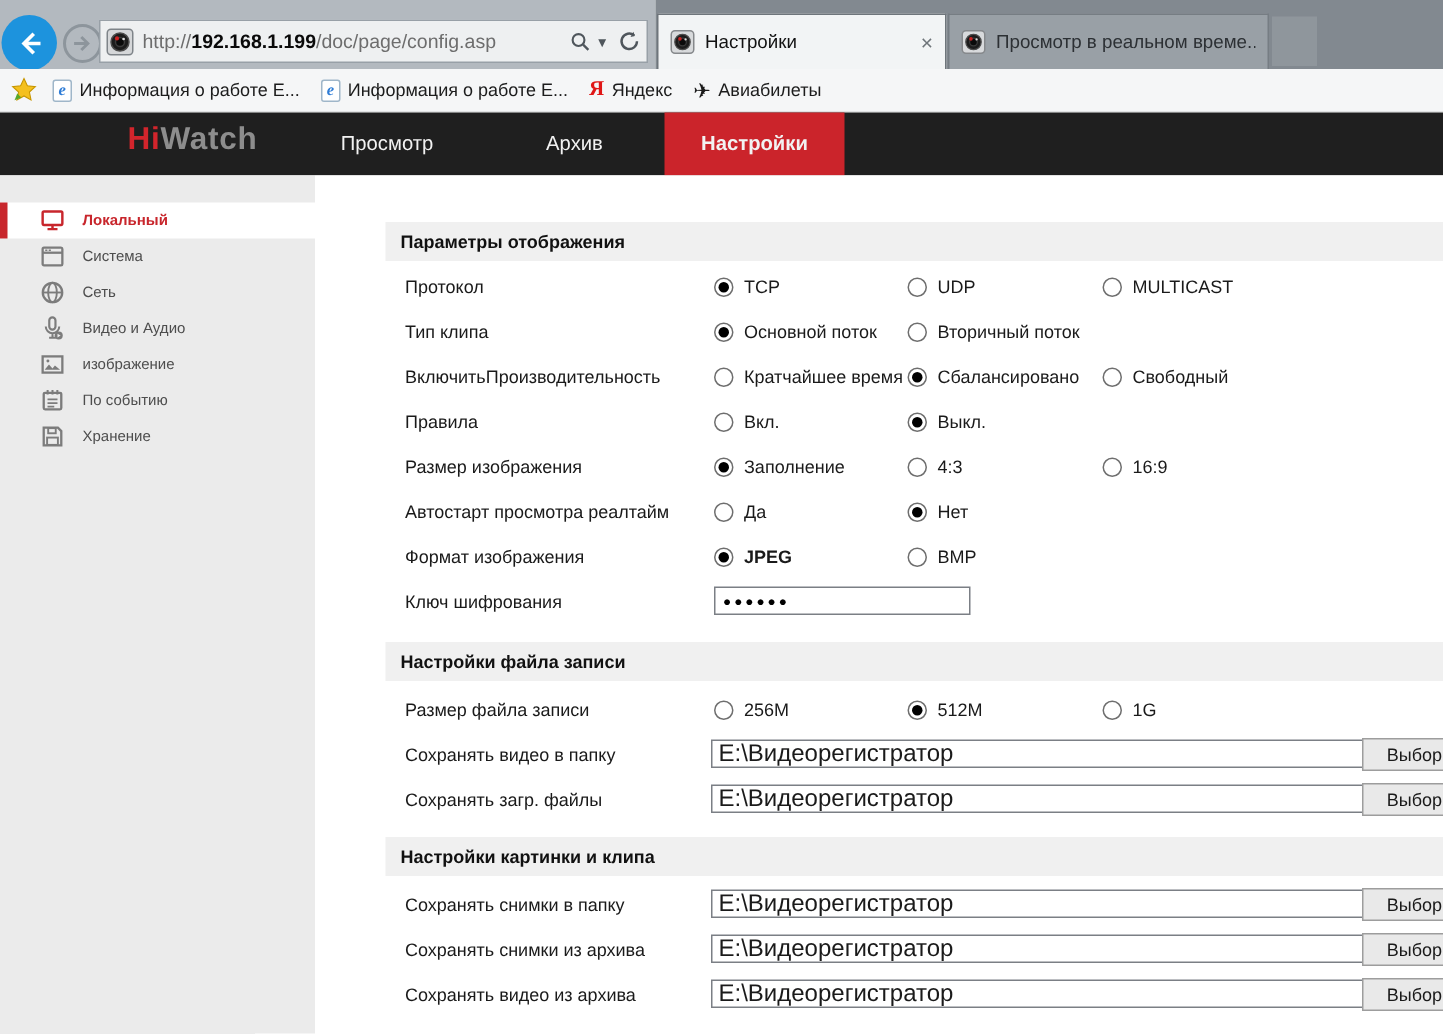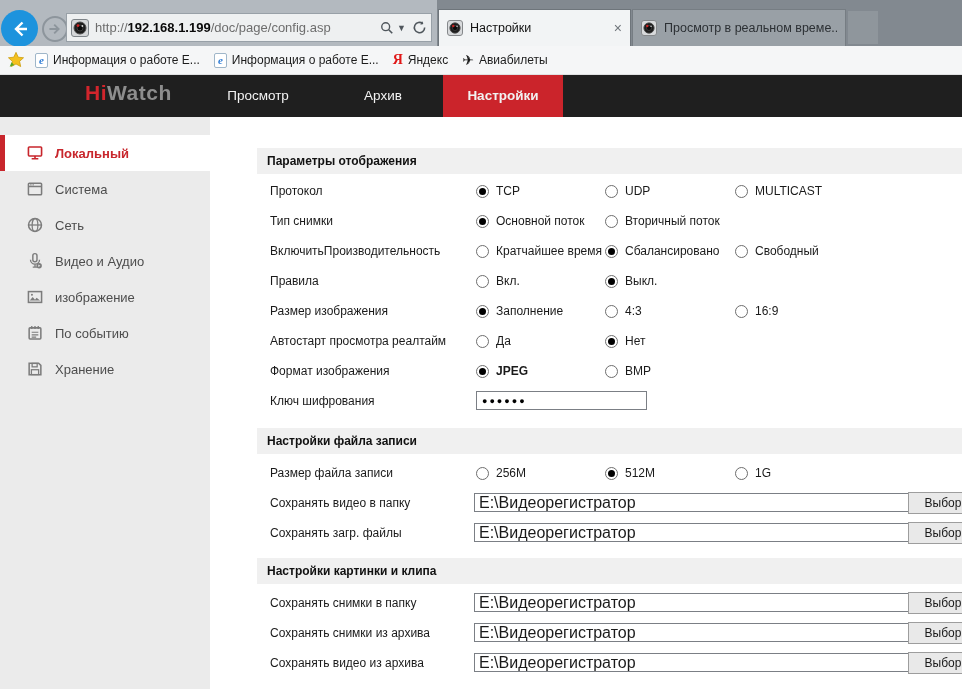--- a/index.html
+++ b/index.html
@@ -59,22 +59,22 @@
   .topnav-item { position:absolute; top:0; height:42px; line-height:42px; text-align:center;
     color:#f2f2f2; font-size:13.5px; cursor:pointer; }
   .nav-view { left:205px; width:106px; }
   .nav-archive { left:340px; width:86px; }
   .nav-settings { left:443px; width:120px; background:#cb242b; font-weight:bold; }
 
   
   .pagebody { position:absolute; left:0; top:117px; width:962px; height:572px; background:#fff; }
   .sidebar { position:absolute; left:0; top:0; width:210px; height:572px; background:#ebebeb; }
   .side-items { position:absolute; left:0; top:18px; width:210px; }
-  .side-item { height:36px; display:flex; align-items:center; padding-left:26px; cursor:pointer;
-    color:#4d4d4d; font-size:13px; }
+  .side-item { height:24px; display:flex; align-items:center; padding-left:26px; cursor:pointer;
+    color:#4d4d4d; font-size:10px; }
   .side-item .side-icon { width:18px; height:18px; margin-right:11px; color:#7c7c7c; flex:none; }
   .side-item.active { background:#fff; border-left:5px solid #c8262c; padding-left:21px;
     color:#c8262c; font-weight:bold; }
   .side-item.active .side-icon { color:#c8262c; }
   .side-icon svg { display:block; width:18px; height:18px; }
 
   .content { position:absolute; left:210px; top:0; width:752px; height:572px; background:#fff; }
   .sec-header { position:absolute; left:47px; right:0; height:26px; background:#f0f0f0;
     font-size:12px; font-weight:bold; color:#111; line-height:26px; padding-left:10px; }
   .form-row { position:absolute; left:47px; right:0; height:30px; }
@@ -283,21 +283,21 @@
         <span class="opt" style="left: 348px;">
           <span class="radio"></span>
           <span class="opt-label">UDP</span>
         </span>
         <span class="opt" style="left: 478px;">
           <span class="radio"></span>
           <span class="opt-label">MULTICAST</span>
         </span>
       </div>
       <div class="form-row" style="top: 89px;">
-        <span class="row-label">Тип снимки</span>
+        <span class="row-label">Тип клипа</span>
         <span class="opt" style="left: 219px;">
           <span class="radio sel"></span>
           <span class="opt-label">Основной поток</span>
         </span>
         <span class="opt" style="left: 348px;">
           <span class="radio"></span>
           <span class="opt-label">Вторичный поток</span>
         </span>
       </div>
       <div class="form-row" style="top: 119px;">

